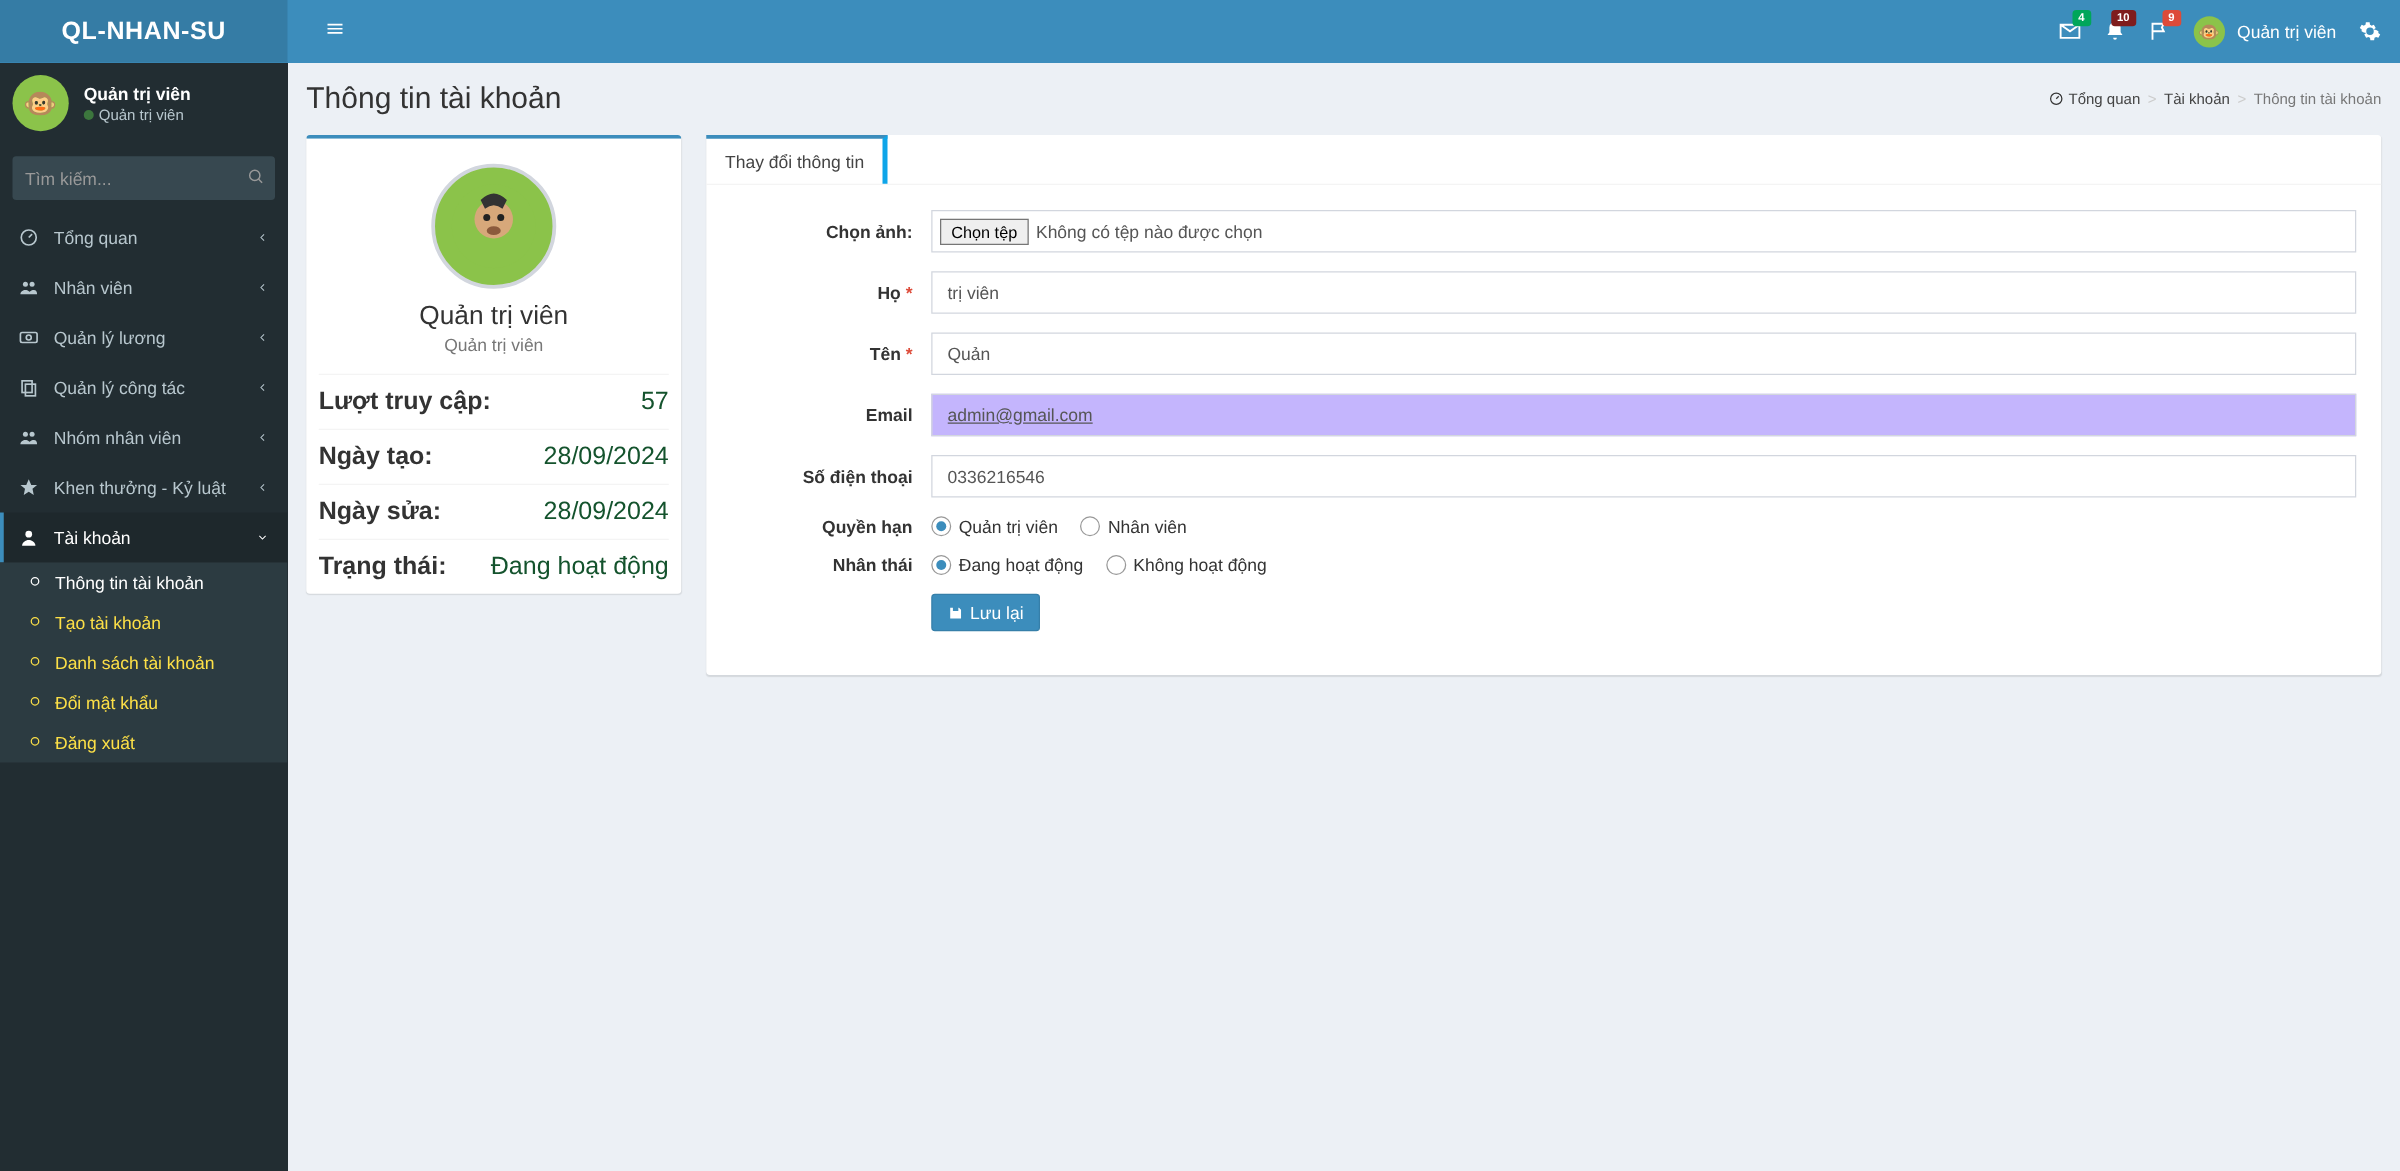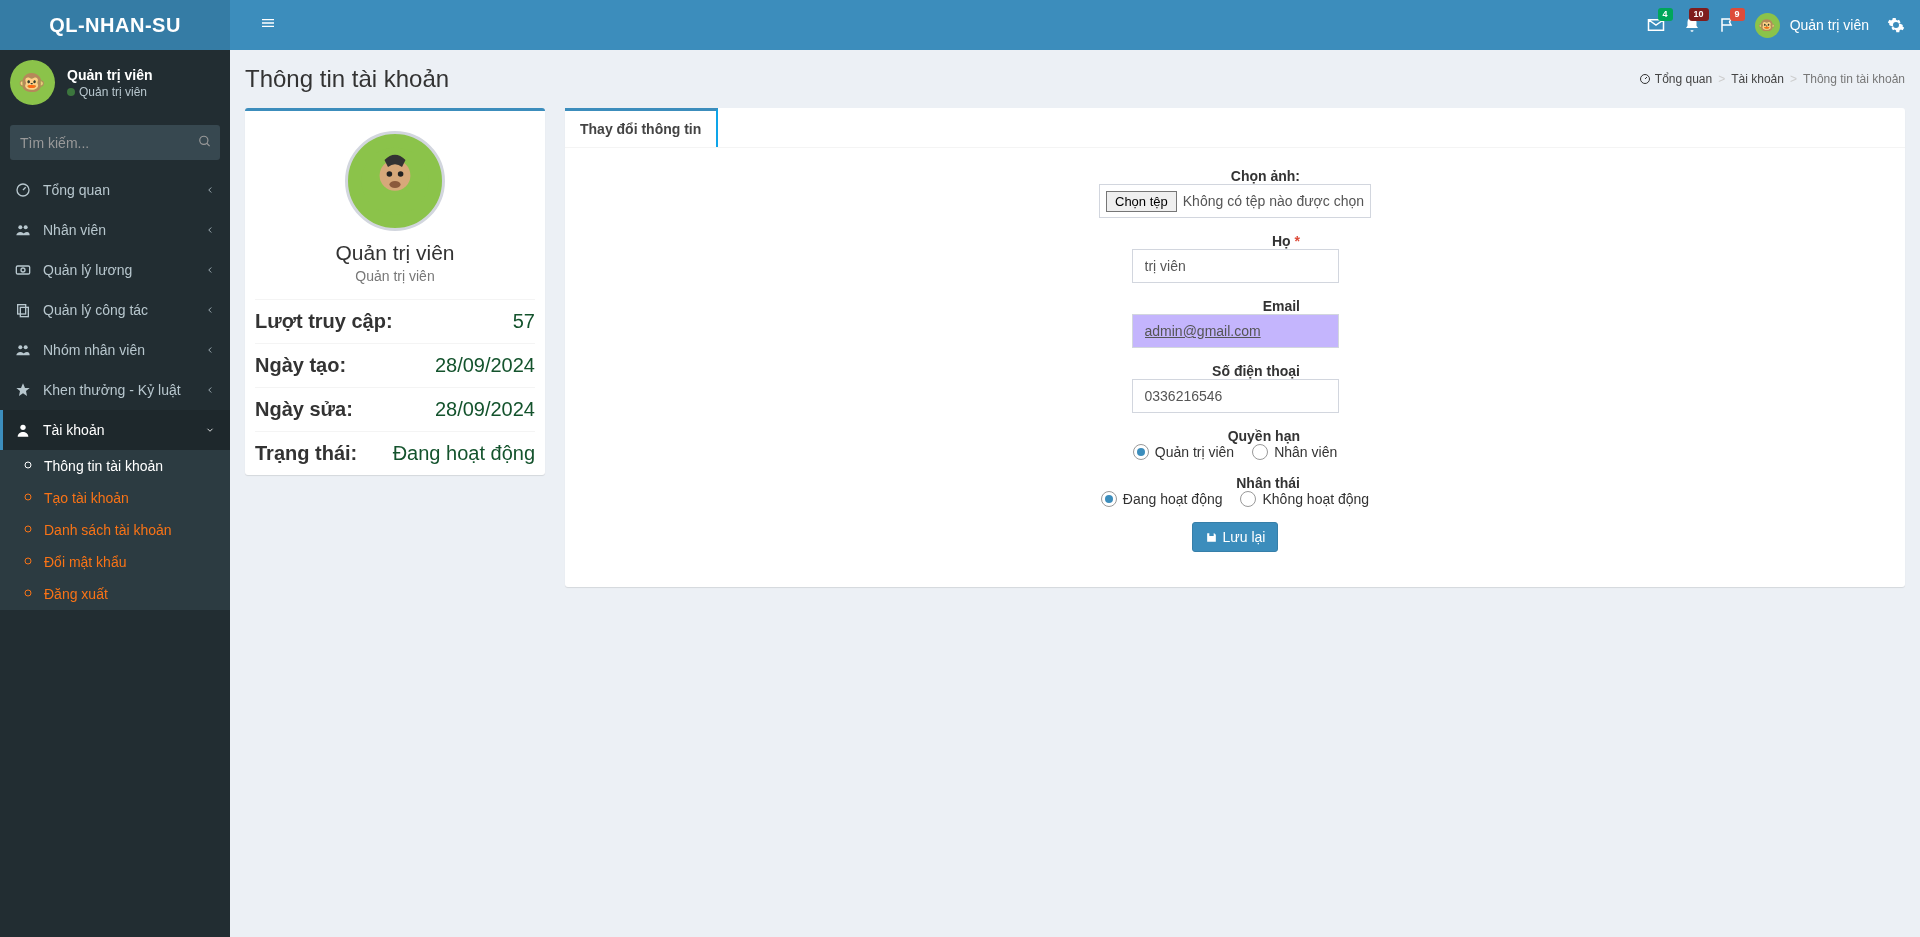--- a/index.html
+++ b/index.html
@@ -91,21 +91,21 @@
 .sidebar-menu > li > a .pull-right {
   margin-left: auto;
 }
 .sidebar-menu > li > a .pull-right svg { width:10px; height:10px; fill: currentColor; }
 .treeview-menu {
   list-style: none; background: #2c3b41; display: none;
 }
 .menu-open > .treeview-menu { display: block; }
 .treeview-menu li a {
   display: flex; align-items: center; gap: 10px;
-  padding: 8px 15px 8px 22px; color: #f97316; text-decoration: none;
+  padding: 8px 15px 8px 22px; color: #fde047; text-decoration: none;
   font-size: 14px; cursor: pointer;
 }
 .treeview-menu li.active a { color: #fff; }
 .treeview-menu li a .sub-icon svg { width:12px; height:12px; fill:none; stroke:currentColor; stroke-width:2;}
 
 
 .content-wrapper {
   margin-left: 230px; margin-top: 50px; padding: 0;
   min-height: calc(100vh - 50px); background: #ecf0f5;
 }
@@ -157,30 +157,30 @@
   background: #fff; border-radius: 3px;
   box-shadow: 0 1px 1px rgba(0,0,0,0.1);
 }
 .nav-tabs {
   list-style: none; display: flex; border-bottom: 1px solid #f4f4f4;
 }
 .nav-tabs li {
   border-top: 3px solid transparent;
 }
 .nav-tabs li.active {
-  border-top-color: #3c8dbc; border-right: 2px solid #0ea5e9; font-weight: bold;
+  border-top-color: #3c8dbc; border-right: 4px solid #0ea5e9;
 }
 .nav-tabs li a {
   display: block; padding: 10px 15px; color: #444;
   text-decoration: none; font-size: 14px; cursor:pointer;
 }
 .tab-content { padding: 20px; }
 
 .form-horizontal .form-group {
-  display: flex; align-items: center; margin-bottom: 15px; flex-direction: column;
+  display: flex; align-items: center; margin-bottom: 15px;
 }
 .form-horizontal .control-label {
   width: 160px; text-align: right; padding-right: 15px;
   font-weight: 700; font-size: 14px;
 }
 .form-horizontal .form-control-wrap { flex: 1; }
 .req { color: #dd4b39; }
 .form-control {
   width: 100%; height: 34px; border: 1px solid #d2d6de;
   border-radius: 0; padding: 6px 12px; font-size: 14px;
@@ -504,20 +504,26 @@
                 </div>
               </div>
             </div>
             <div class="form-group">
               <label class="control-label"><span>Họ</span> <span class="req">*</span></label>
               <div class="form-control-wrap">
                 <input class="form-control" type="text" value="trị viên" style="">
               </div>
             </div>
             <div class="form-group">
+              <label class="control-label"><span>Tên</span> <span class="req">*</span></label>
+              <div class="form-control-wrap">
+                <input class="form-control" type="text" value="Quản" style="">
+              </div>
+            </div>
+            <div class="form-group">
               <label class="control-label">Email</label>
               <div class="form-control-wrap">
                 <input class="form-control" type="text" readonly="" value="admin@gmail.com" style="">
               </div>
             </div>
             <div class="form-group">
               <label class="control-label">Số điện thoại</label>
               <div class="form-control-wrap">
                 <input class="form-control" type="text" value="0336216546" style="">
               </div>

